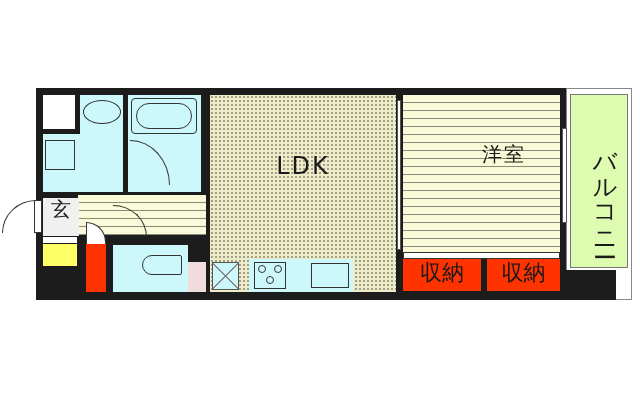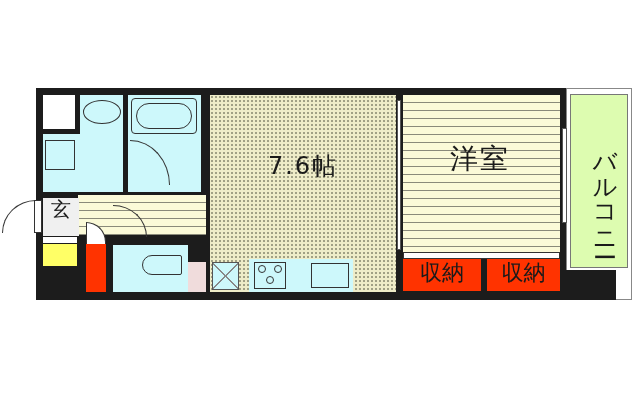--- a/index.html
+++ b/index.html
@@ -53,35 +53,35 @@
 <div class="abs storage" style="left:86px; top:244px; width:20px; height:48px;"></div>
 <div class="abs" style="left:86px; top:222px; width:20px; height:22px; border:1px solid #333; border-bottom:none; border-top-right-radius:20px 20px; background:#fff;"></div>
 
 <div class="abs wet" style="left:113px; top:245px; width:75px; height:47px;"></div>
 <div class="abs" style="left:142px; top:255px; width:40px; height:20px; border:1px solid #333; border-radius:10px 2px 2px 10px;"></div>
 <div class="abs" style="left:113px; top:205px; width:34px; height:32px; border-top:1px solid #333; border-right:1px solid #333; border-top-right-radius:34px 32px;"></div>
 <div class="abs" style="left:188px; top:262px; width:18px; height:30px; background:#f0dcdc;"></div>
 
 <div class="abs ldk-bg" style="left:210px; top:95px; width:186px; height:197px;"></div>
 <div class="room-label" style="left:230px; top:153px; width:146px; font-size:24px; letter-spacing:2px;">
-  <div>7.6帖</div>
+  <div>LDK</div>
 </div>
 
 <div class="abs wet" style="left:212px; top:262px; width:27px; height:28px; border:1px solid #555;
   background-image: linear-gradient(45deg, transparent 48%, #888 49%, #888 51%, transparent 52%), linear-gradient(-45deg, transparent 48%, #888 49%, #888 51%, transparent 52%);"></div>
 
 <div class="abs wet" style="left:249px; top:259px; width:104px; height:33px;"></div>
 <div class="abs" style="left:254px; top:262px; width:32px; height:27px; border:1px solid #333;"></div>
 <div class="abs" style="left:258px; top:265px; width:8px; height:8px; border:1px solid #333; border-radius:50%;"></div>
 <div class="abs" style="left:274px; top:265px; width:8px; height:8px; border:1px solid #333; border-radius:50%;"></div>
 <div class="abs" style="left:266px; top:276px; width:8px; height:8px; border:1px solid #333; border-radius:50%;"></div>
 <div class="abs" style="left:311px; top:263px; width:38px; height:25px; border:1px solid #333;"></div>
 
 <div class="abs stripe-bg" style="left:403px; top:95px; width:157px; height:158px;"></div>
-<div class="room-label" style="left:420px; top:143px; width:120px; font-size:28px; letter-spacing:2px;">
+<div class="room-label" style="left:444px; top:143px; width:120px; font-size:20px; letter-spacing:2px;">
   <div>洋室</div>
 </div>
 
 <div class="abs" style="left:397px; top:100px; width:4px; height:150px; background:#fff; border:1px solid #555;"></div>
 
 <div class="abs" style="left:403px; top:252px; width:157px; height:7px; background:#fff; border:1px solid #333;"></div>
 
 <div class="abs storage" style="left:403px; top:259px; width:78px; height:32px;"></div>
 <div class="abs storage" style="left:487px; top:259px; width:73px; height:32px;"></div>
 <div class="room-label" style="left:403px; top:260px; width:78px; font-size:22px; color:#1a1a1a;">収納</div>

